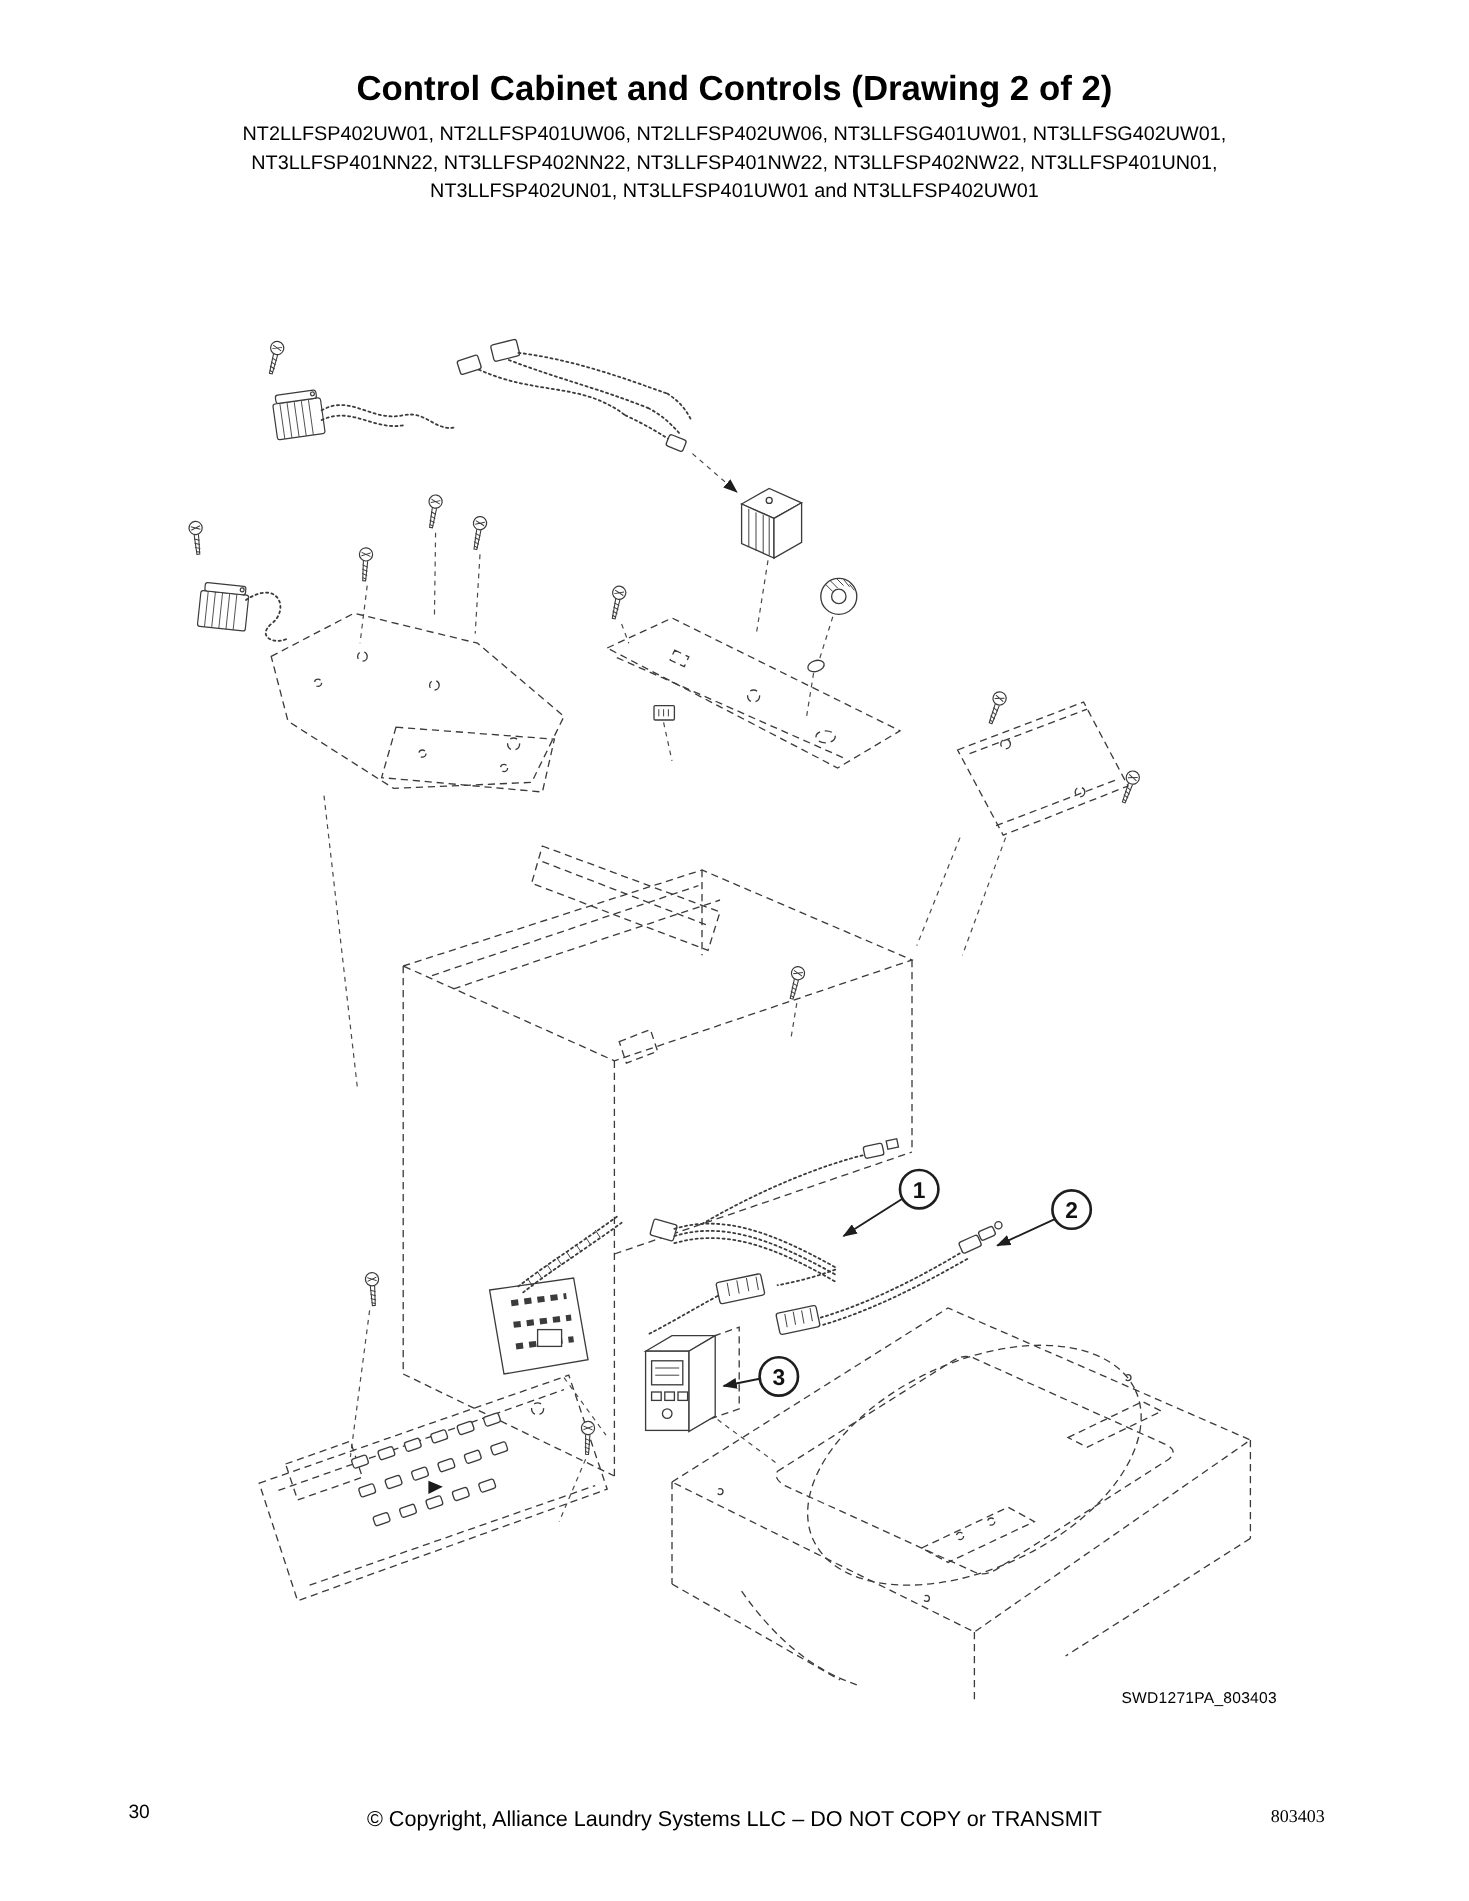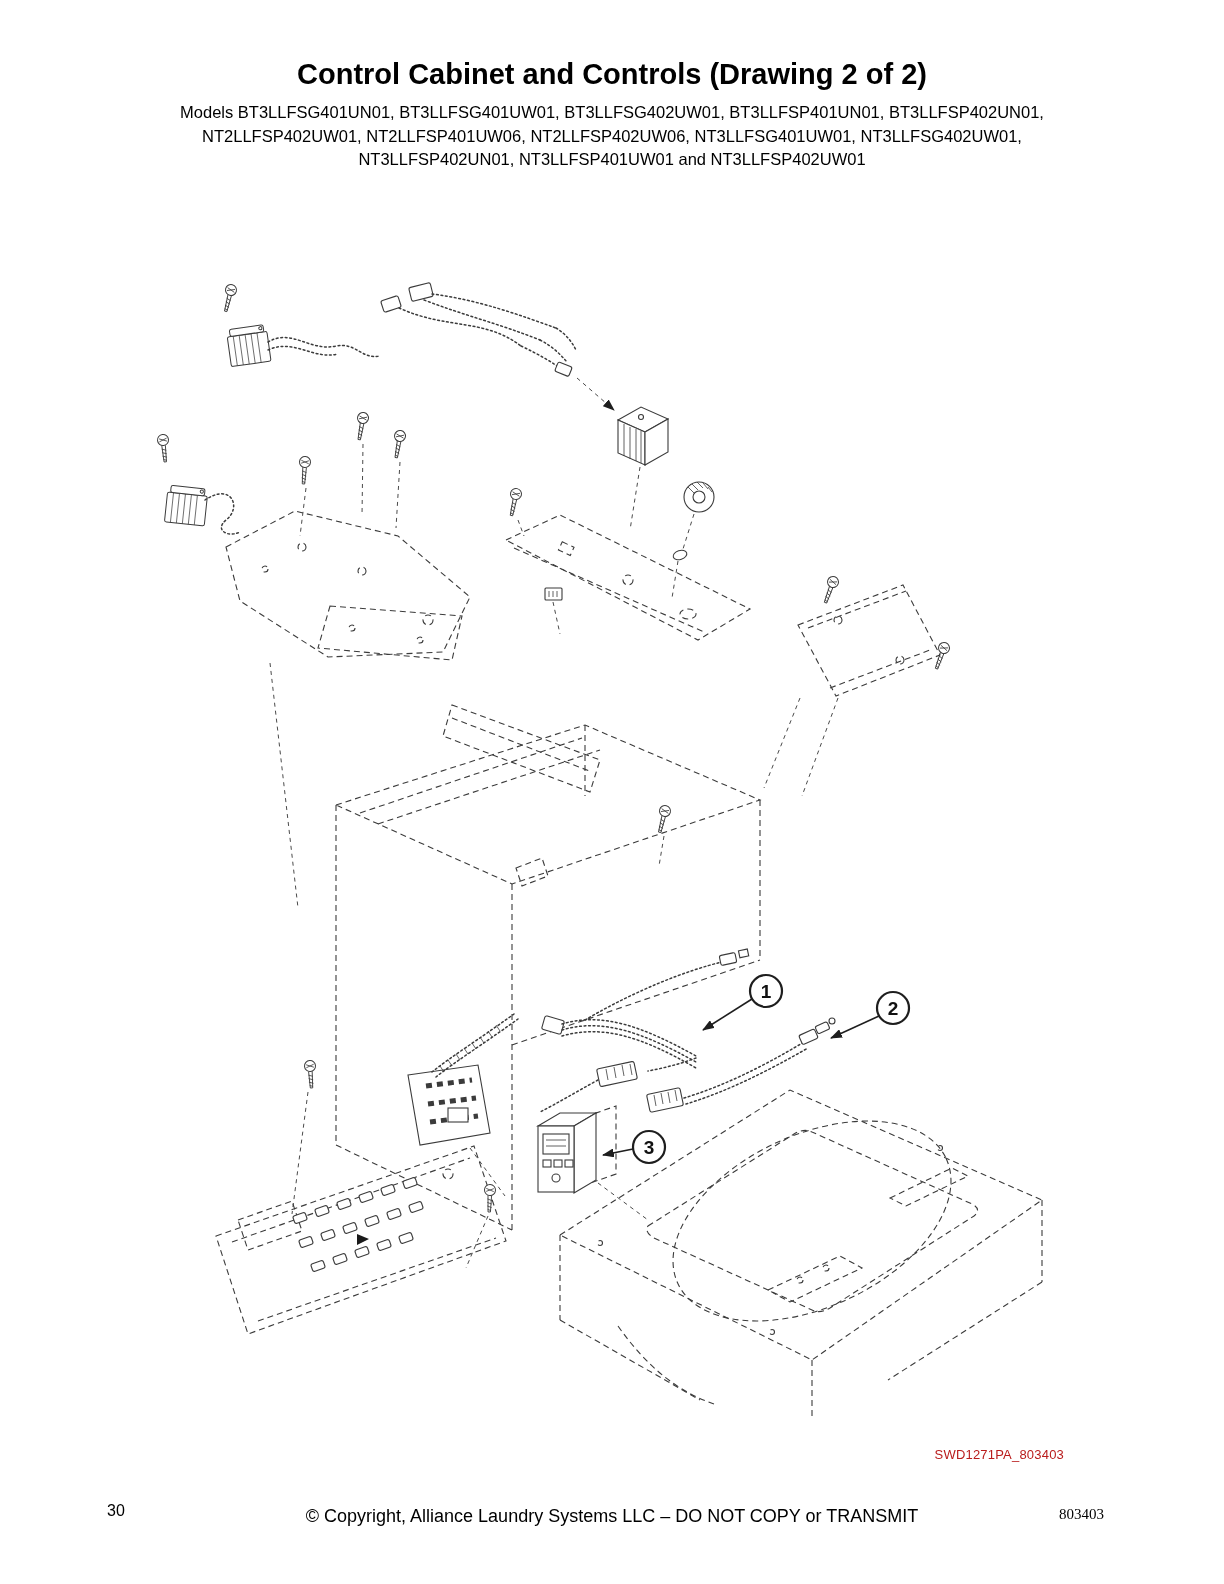--- a/index.html
+++ b/index.html
@@ -13,21 +13,21 @@
     position:absolute; top:58px; left:0; width:100%;
     text-align:center; font-size:29px; font-weight:bold; margin:0;
   }
   .models {
     position:absolute; top:101px; left:0; width:100%;
     text-align:center; font-size:16.5px; line-height:23.5px;
   }
   .diagram-svg { position:absolute; top:268px; left:0; }
   .drawing-code {
     position:absolute; top:1407px; right:160px;
-    font-size:13px; color:#b91c1c; letter-spacing:.2px;margin-top:40px;
+    font-size:13px; color:#000000; letter-spacing:.2px;
   }
   .footer-page-num { position:absolute; left:107px; top:1502px; font-size:16px;text-align:center; }
   .footer-copyright { position:absolute; left:0; top:1506px; width:100%; text-align:center; font-size:18px; }
   .footer-doc-num { position:absolute; right:120px; top:1506px; font-size:15px;font-family:Liberation Serif, serif; }
 
   
   svg .panel { fill:none; stroke:#3b3b3b; stroke-width:1.1; stroke-dasharray:6 4; }
   svg .solid { fill:#ffffff; stroke:#3b3b3b; stroke-width:1.1; }
   svg .thin  { fill:none; stroke:#3b3b3b; stroke-width:0.8; }
   svg .lead  { fill:none; stroke:#4a4a4a; stroke-width:1; stroke-dasharray:4 4; }
@@ -41,22 +41,22 @@
   }
 </style>
 </head>
 <body>
 
 <div class="page">
 
   <h1 class="title">Control Cabinet and Controls (Drawing 2 of 2)</h1>
 
   <div class="models">
-    <div>Models BT3LLFSG401UN01, BT3LLFSG401UW01, BT3LLFSG402UW01, BT3LLFSP401UN01, BT3LLFSP402UN01,</div>
     <div>NT2LLFSP402UW01, NT2LLFSP401UW06, NT2LLFSP402UW06, NT3LLFSG401UW01, NT3LLFSG402UW01,</div>
+    <div>NT3LLFSP401NN22, NT3LLFSP402NN22, NT3LLFSP401NW22, NT3LLFSP402NW22, NT3LLFSP401UN01,</div>
     <div>NT3LLFSP402UN01, NT3LLFSP401UW01 and NT3LLFSP402UW01</div>
   </div>
 
   <svg class="diagram-svg" width="1224" height="1165" viewBox="0 0 1224 1165">
     <defs>
       <marker id="ah" markerUnits="userSpaceOnUse" markerWidth="12" markerHeight="9" refX="11" refY="4.5" orient="auto">
         <path d="M0,0 L12,4.5 L0,9 Z" fill="#1e1e1e"></path>
       </marker>
       <g id="screw" stroke="#3b3b3b" fill="none">
         <circle cx="0" cy="0" r="5.5" fill="#fff"></circle>

